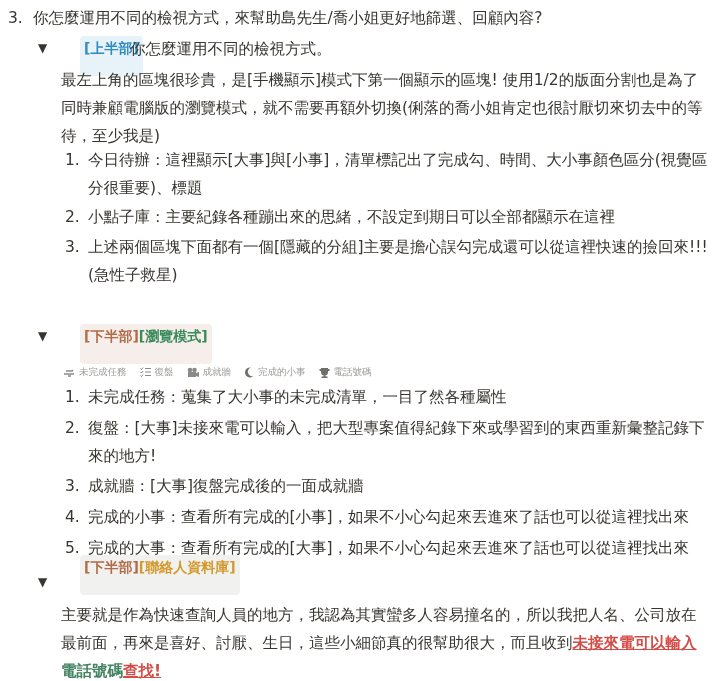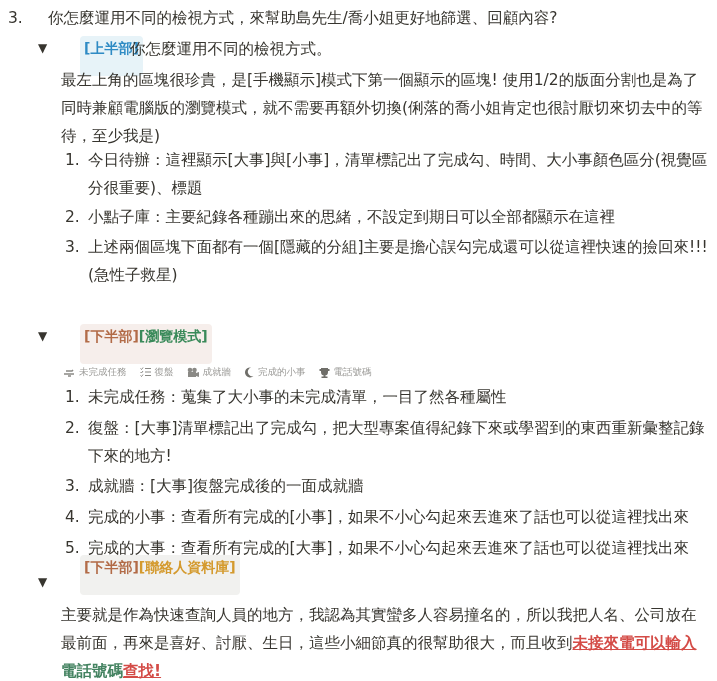--- a/index.html
+++ b/index.html
@@ -16,21 +16,21 @@
       font-size: 15.5px;
       line-height: 26px;
       position: relative;
     }
     .abs { position: absolute; }
     .q-num {
       left: 8px; top: 5px;
       width: 20px;
     }
     .q-text {
-      left: 48px; top: 5px;
+      left: 33px; top: 5px;
       white-space: nowrap;
       text-align: center;
     }
     .toggle {
       position: absolute;
       font-size: 12px;
       line-height: 12px;
       color: #37352f;
     }
     .tag-wrap {
@@ -163,21 +163,21 @@
     <span>電話號碼</span>
   </div>
 </div>
 
 <div class="ol-item" style="top:383px;">
   <span class="num">1.</span>
   <span class="body">未完成任務：蒐集了大小事的未完成清單，一目了然各種屬性</span>
 </div>
 <div class="ol-item" style="top:414px;">
   <span class="num">2.</span>
-  <span class="body">復盤：[大事]清單標記出了完成勾，把大型專案值得紀錄下來或學習到的東西重新彙整記錄下來的地方!</span>
+  <span class="body">復盤：[大事]未接來電可以輸入，把大型專案值得紀錄下來或學習到的東西重新彙整記錄下來的地方!</span>
 </div>
 <div class="ol-item" style="top:472px;">
   <span class="num">3.</span>
   <span class="body">成就牆：[大事]復盤完成後的一面成就牆</span>
 </div>
 <div class="ol-item" style="top:503px;">
   <span class="num">4.</span>
   <span class="body">完成的小事：查看所有完成的[小事]，如果不小心勾起來丟進來了話也可以從這裡找出來</span>
 </div>
 <div class="ol-item" style="top:534px;">

